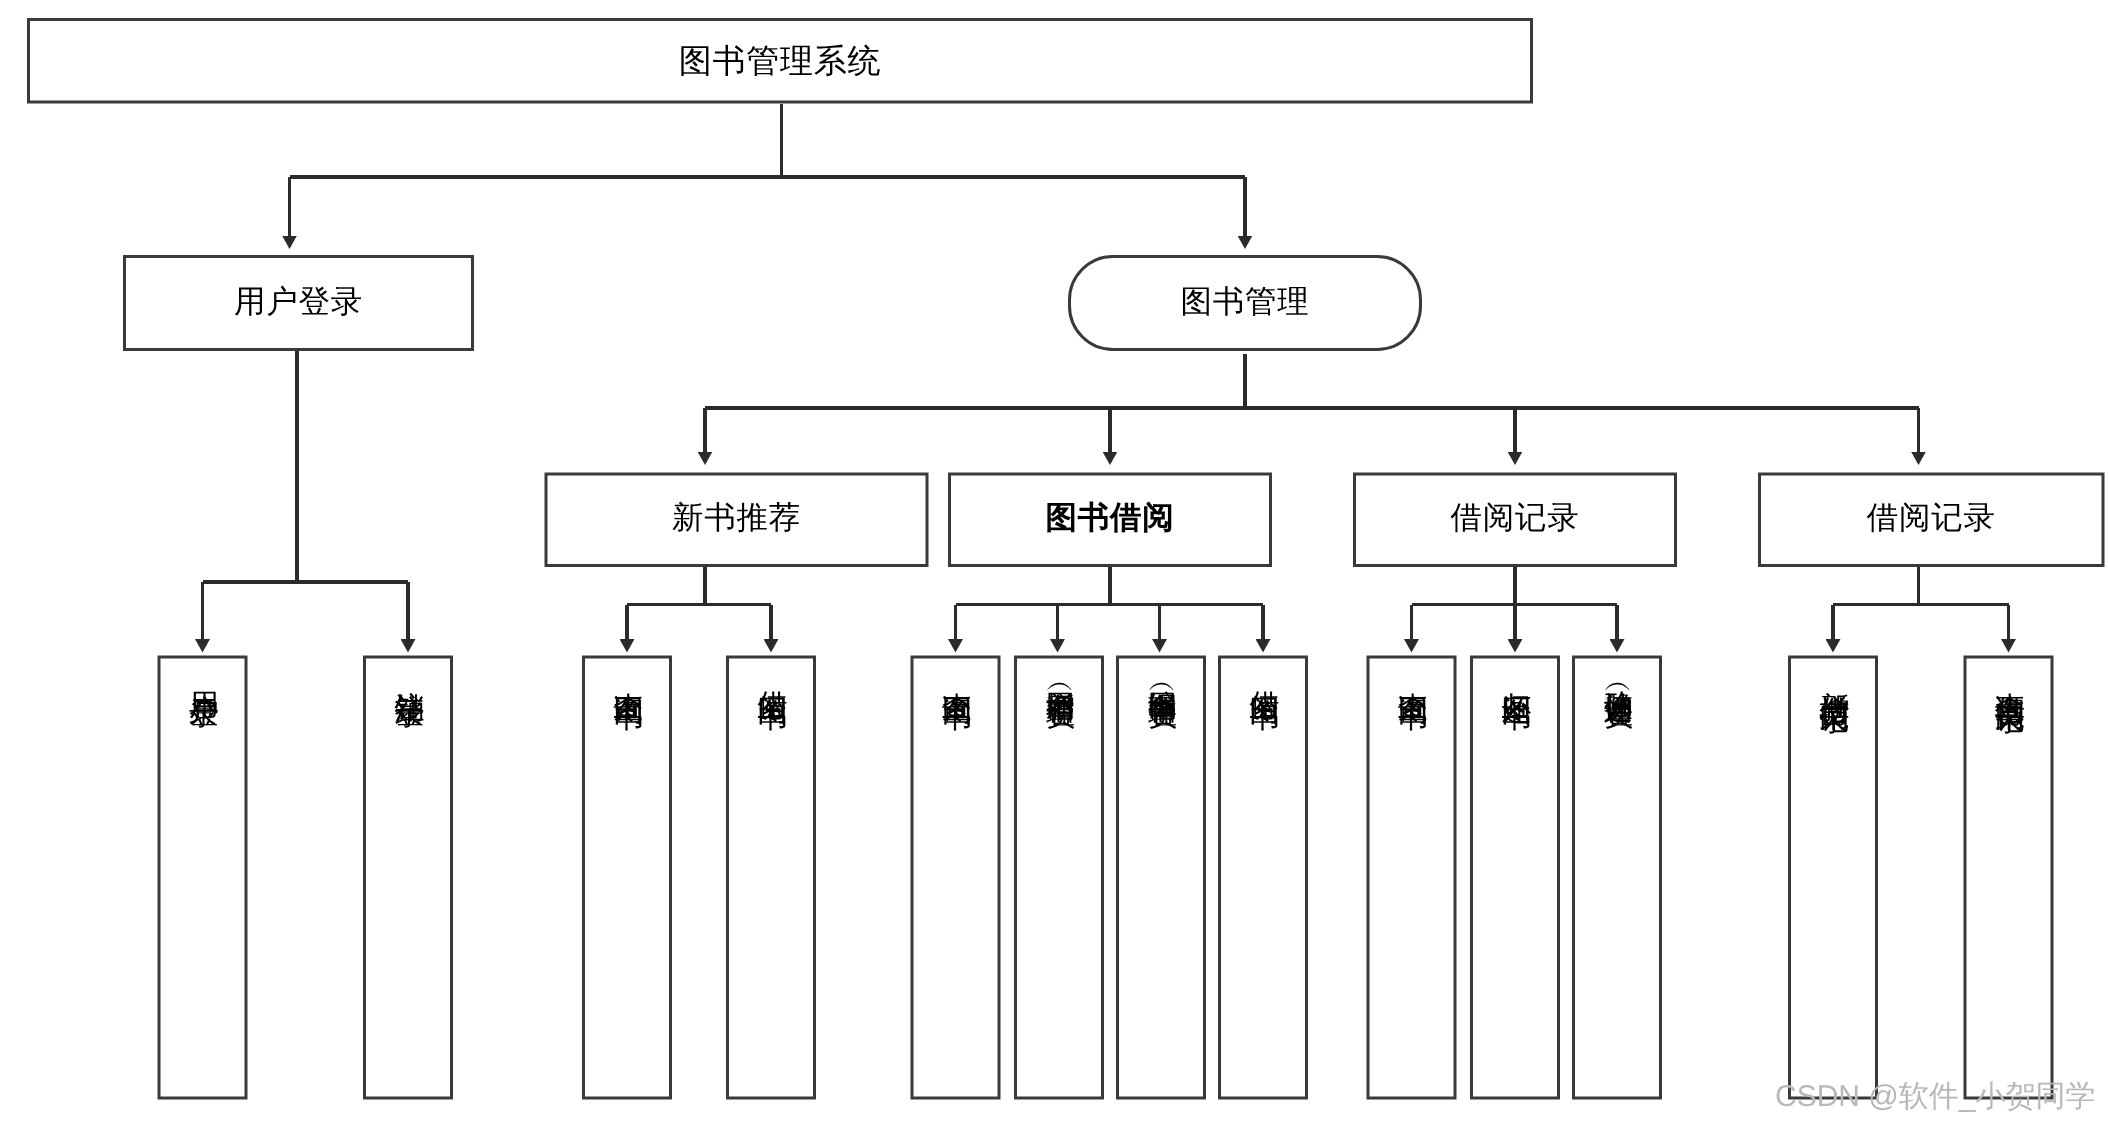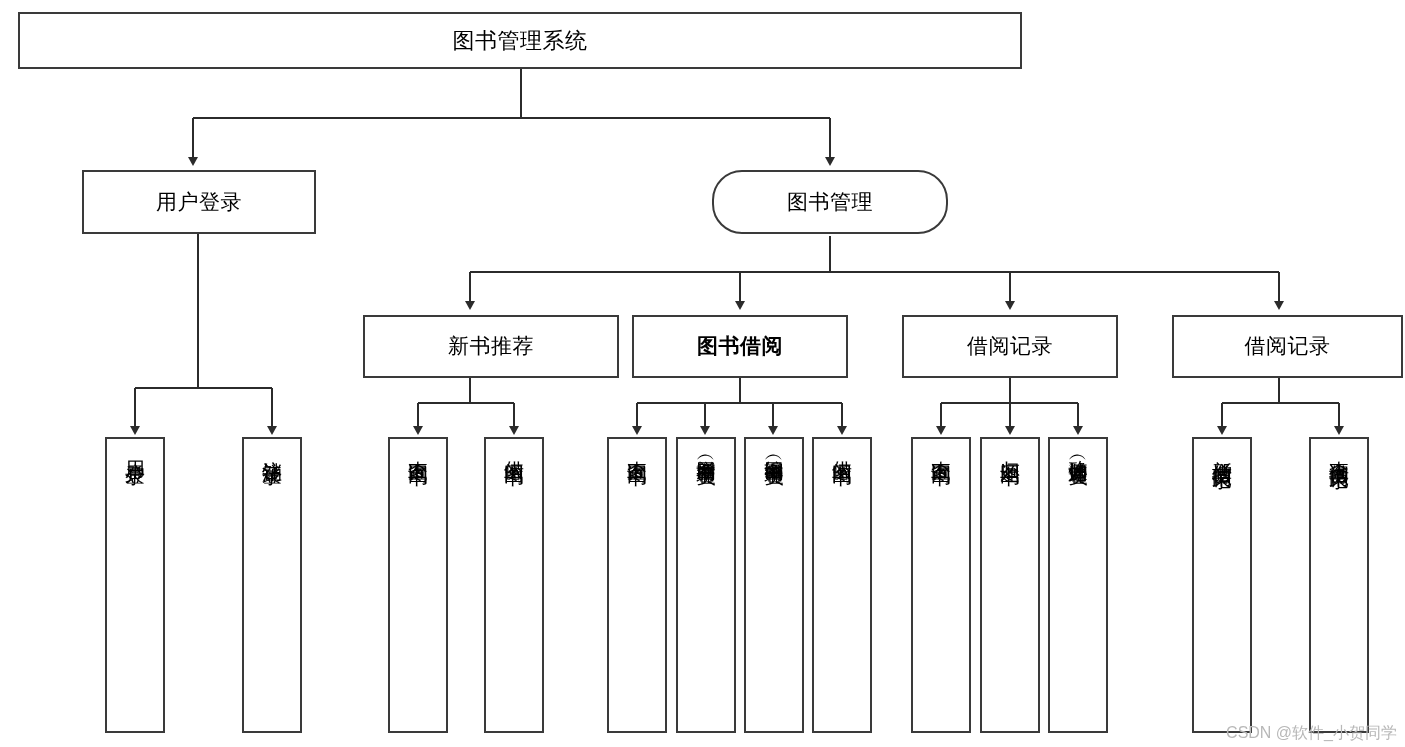--- a/index.html
+++ b/index.html
@@ -65,21 +65,21 @@
     max-height: 100%;
   }
   .node.v.tight .label {
     font-size: 19px;
     letter-spacing: 1px;
   }
   .watermark {
     position: absolute;
     right: 8px;
     bottom: 3px;
-    font-size: 16px;
+    font-size: 20px;
     color: #b8b8b8;
     white-space: nowrap;
     user-select: none;
   }
 </style>
 </head>
 <body>
 
 <div id="canvas">
 

